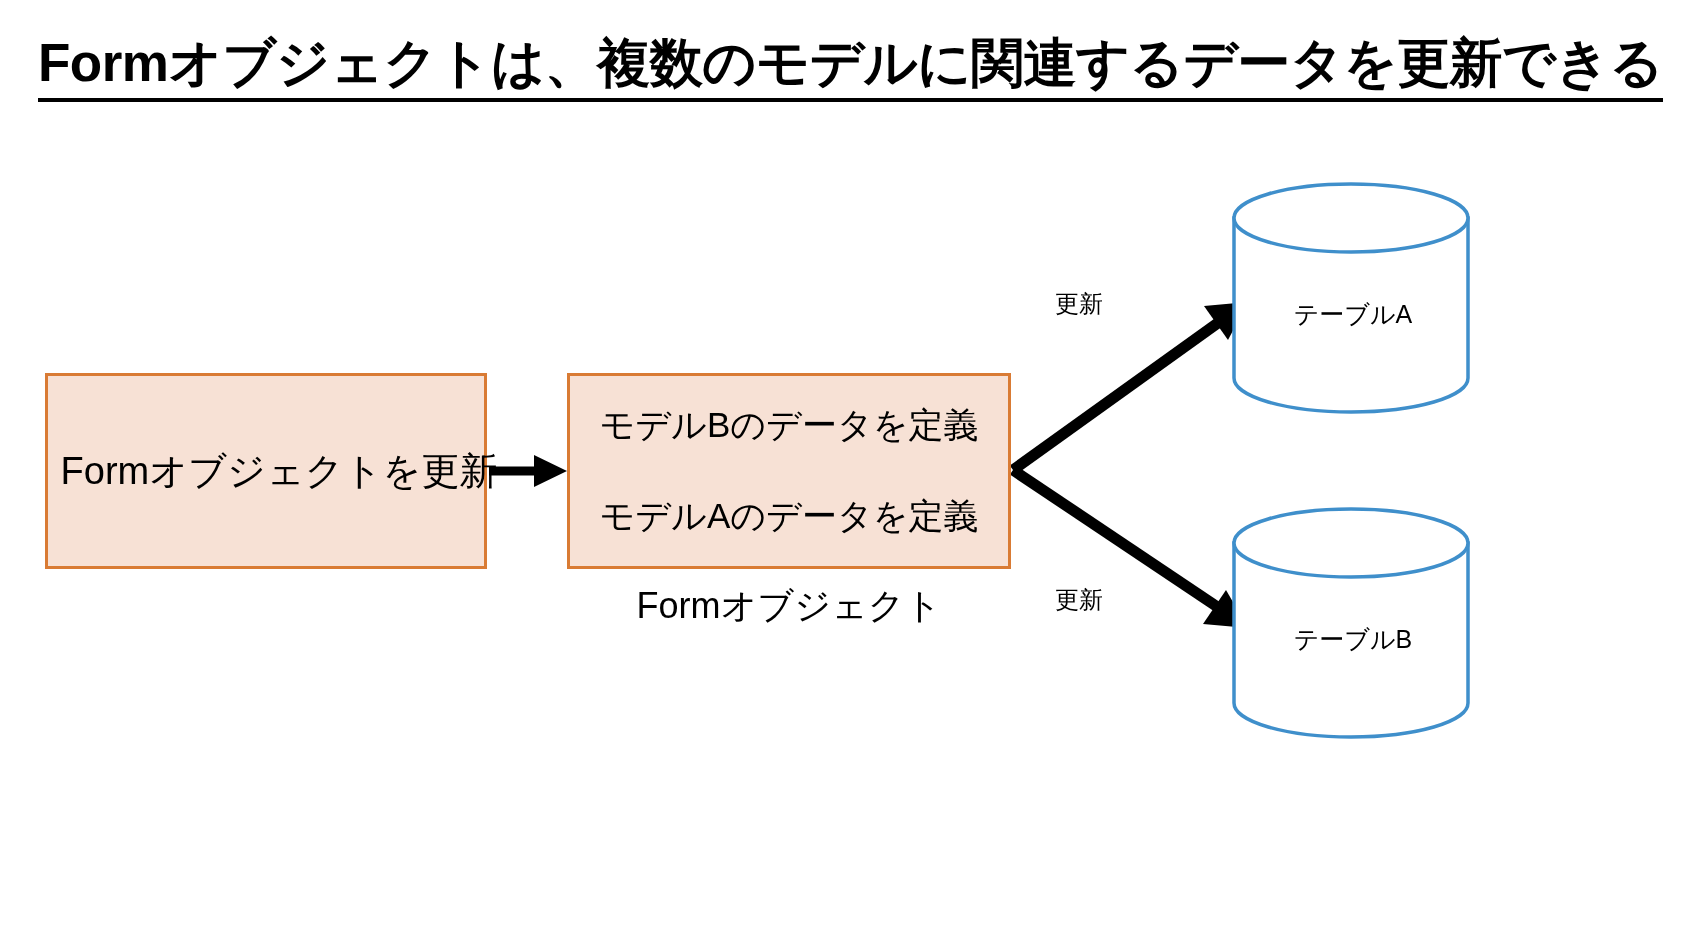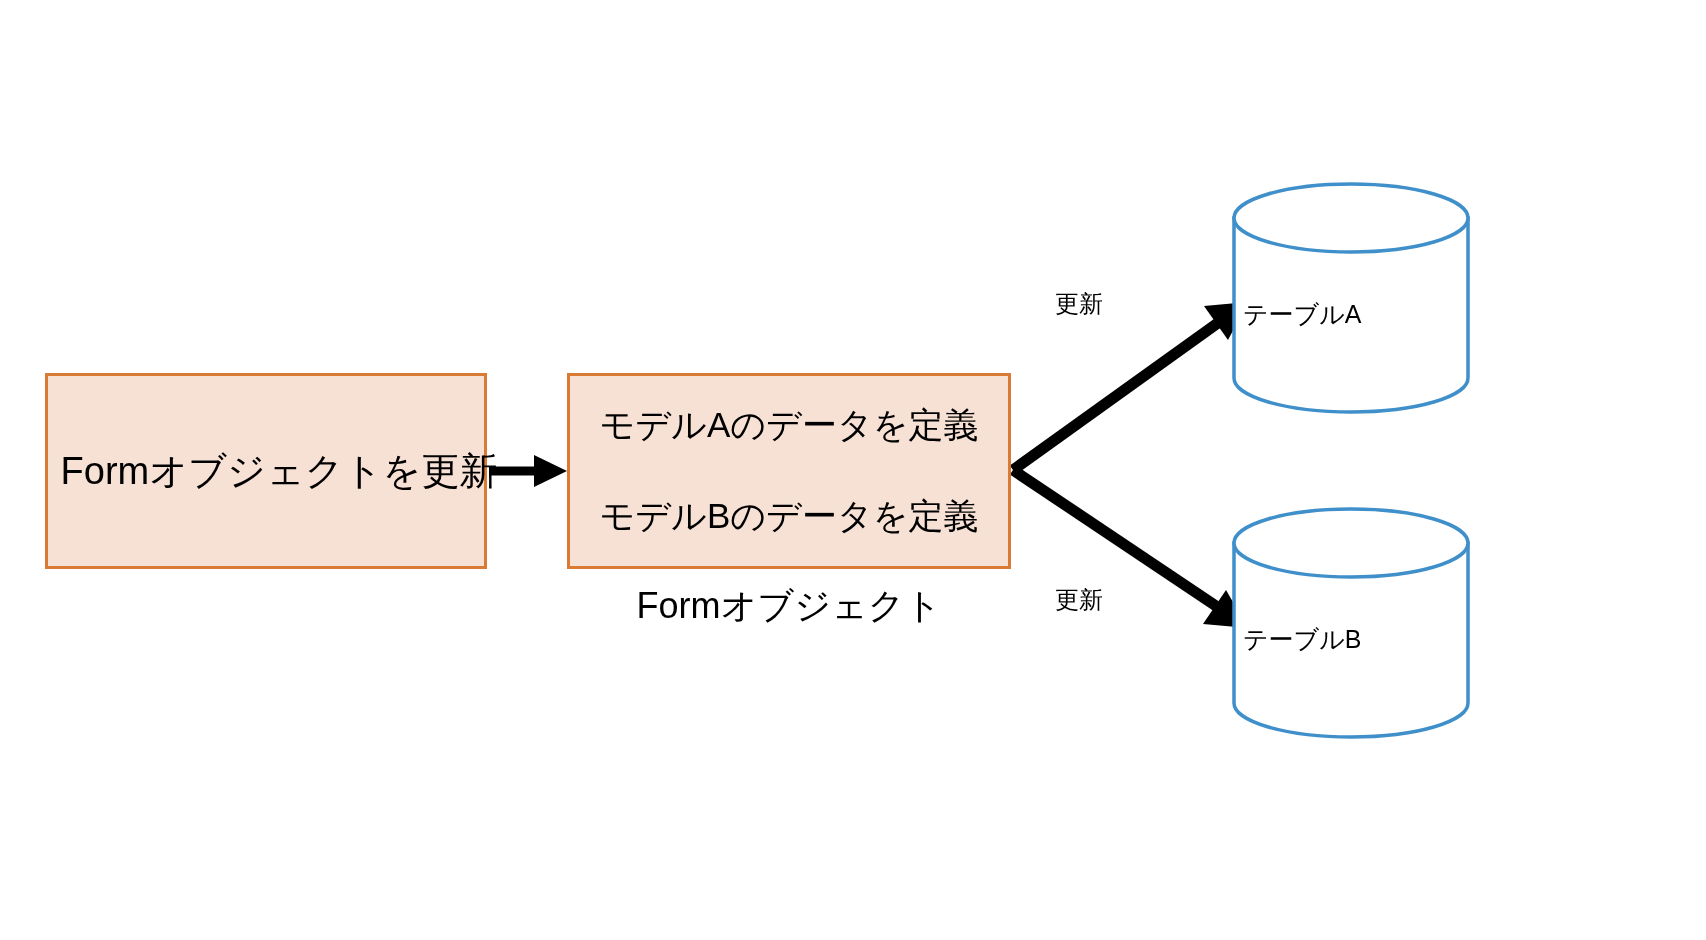--- a/index.html
+++ b/index.html
@@ -94,21 +94,21 @@
     position: absolute;
     left: 0; top: 0;
     width: 1706px;
     height: 940px;
     pointer-events: none;
   }
 
   
   .cyl-label {
     position: absolute;
-    text-align: left;
+    text-align: center;
     font-size: 25px;
     color: #000000;
     white-space: nowrap;
   }
   #label-table-a {
     left: 1243px;
     top: 298px;
     width: 220px;
   }
   #label-table-b {
@@ -131,20 +131,23 @@
   #label-update-b {
     left: 1055px;
     top: 584px;
   }
 </style>
 </head>
 <body>
 
 <div id="slide">
 
+  <div id="title">
+    <span class="tu">Formオブジェクトは、複数のモデルに関連するデータを更新できる</span>
+  </div>
 
   <svg id="vector" viewBox="0 0 1706 940" xmlns="http://www.w3.org/2000/svg">
 
     <g>
       <line x1="489" y1="471" x2="542" y2="471" stroke="#000000" stroke-width="9"></line>
       <polygon points="567,471 534,455 534,487" fill="#000000"></polygon>
     </g>
 
     <g>
       <line x1="1013" y1="470" x2="1222" y2="320" stroke="#000000" stroke-width="11"></line>
@@ -169,22 +172,22 @@
                L 1468,543 Z" fill="#FFFFFF" stroke="#3F8FCB" stroke-width="3.5"></path>
       <ellipse cx="1351" cy="543" rx="117" ry="34" fill="#FFFFFF" stroke="#3F8FCB" stroke-width="3.5"></ellipse>
     </g>
   </svg>
 
   <div id="box-left" class="pbox">
     <div class="ptext">Formオブジェクトを更新</div>
   </div>
 
   <div id="box-mid" class="pbox">
+    <div class="ptext">モデルBのデータを定義</div>
     <div class="ptext">モデルAのデータを定義</div>
-    <div class="ptext">モデルBのデータを定義</div>
   </div>
 
   <div id="caption-form">Formオブジェクト</div>
 
   <div id="label-table-a" class="cyl-label">テーブルA</div>
   <div id="label-table-b" class="cyl-label">テーブルB</div>
 
   <div id="label-update-a" class="edge-label">更新</div>
   <div id="label-update-b" class="edge-label">更新</div>
 

